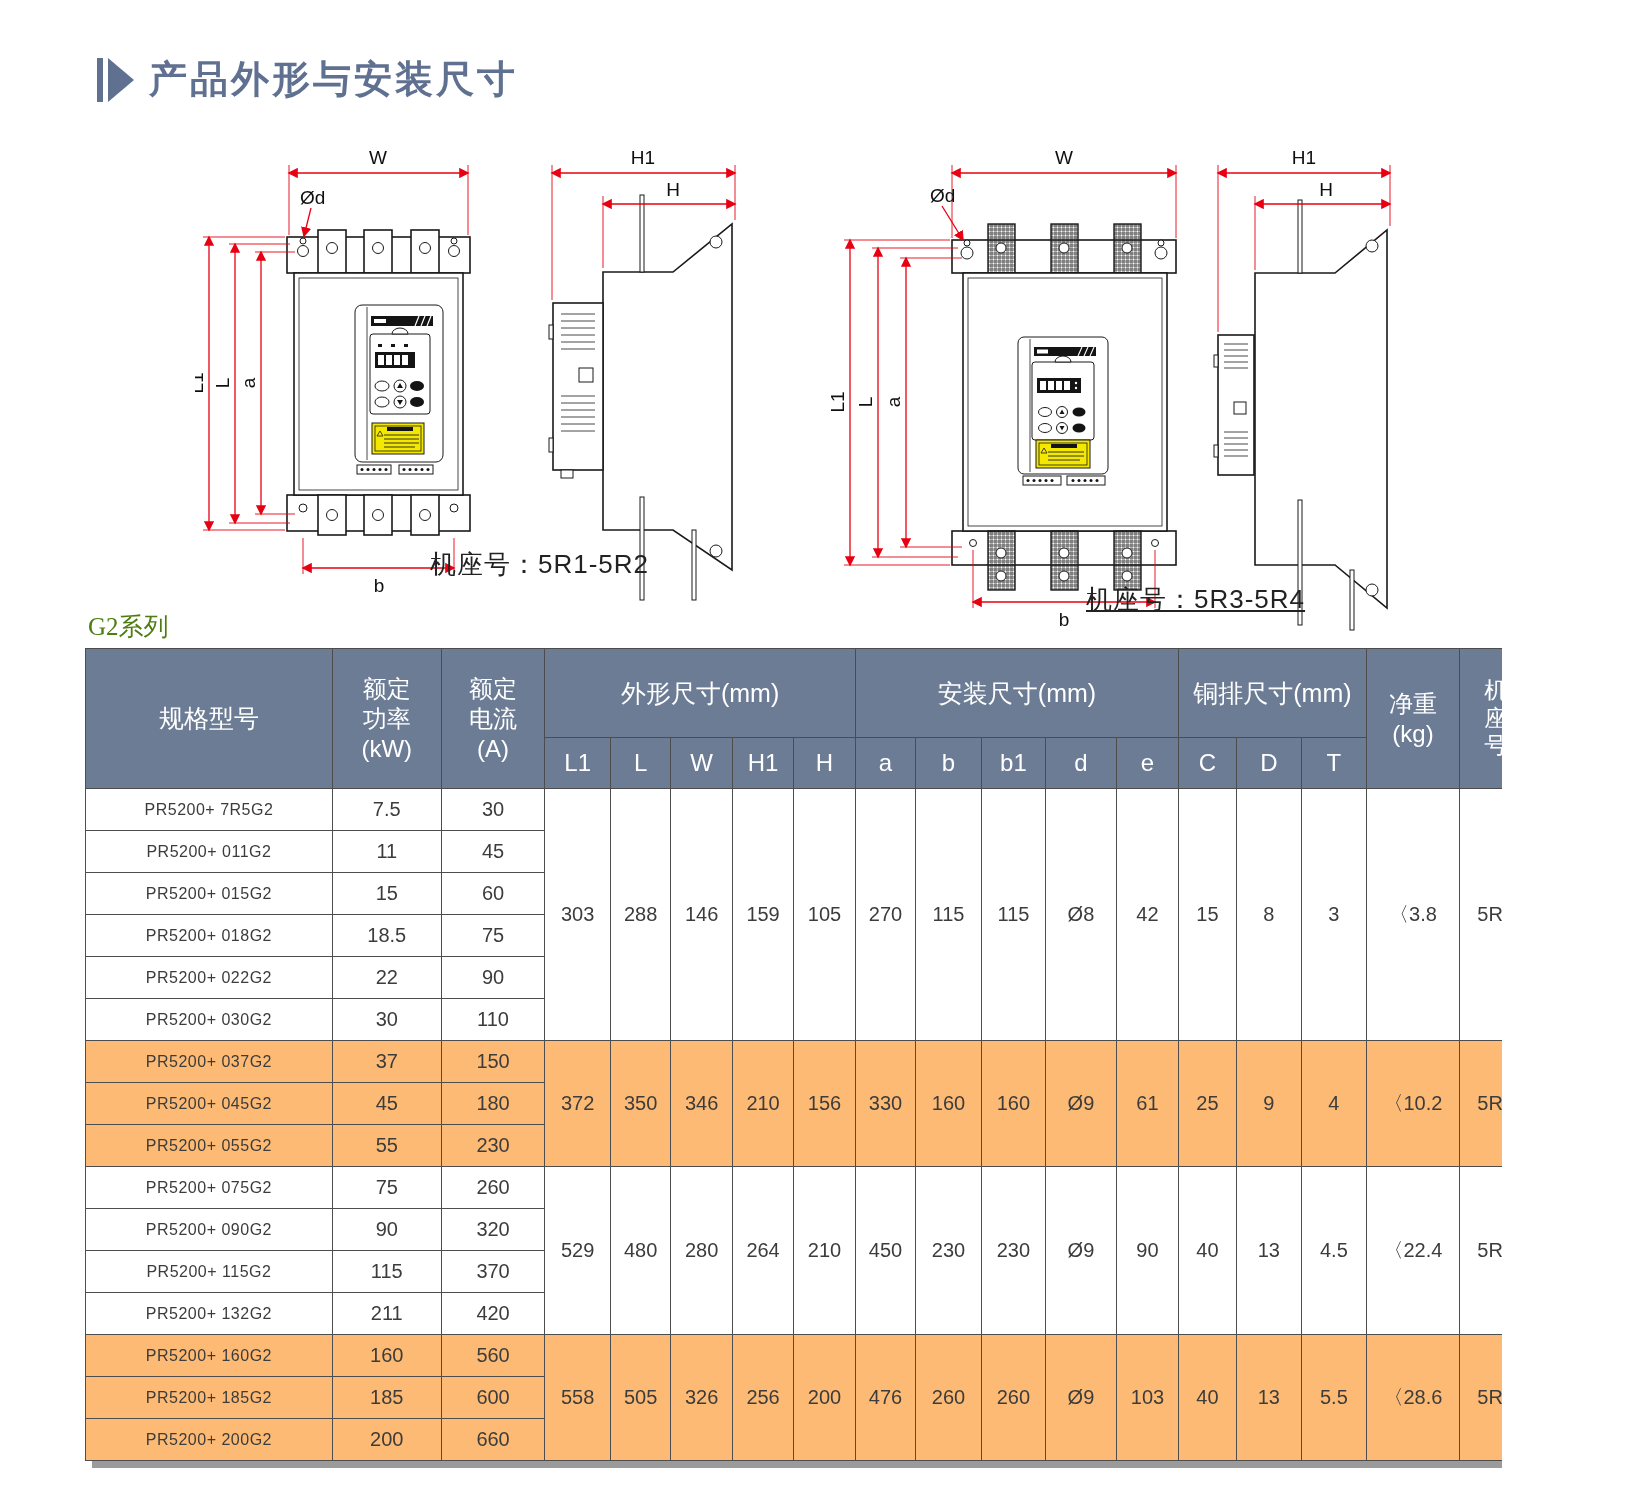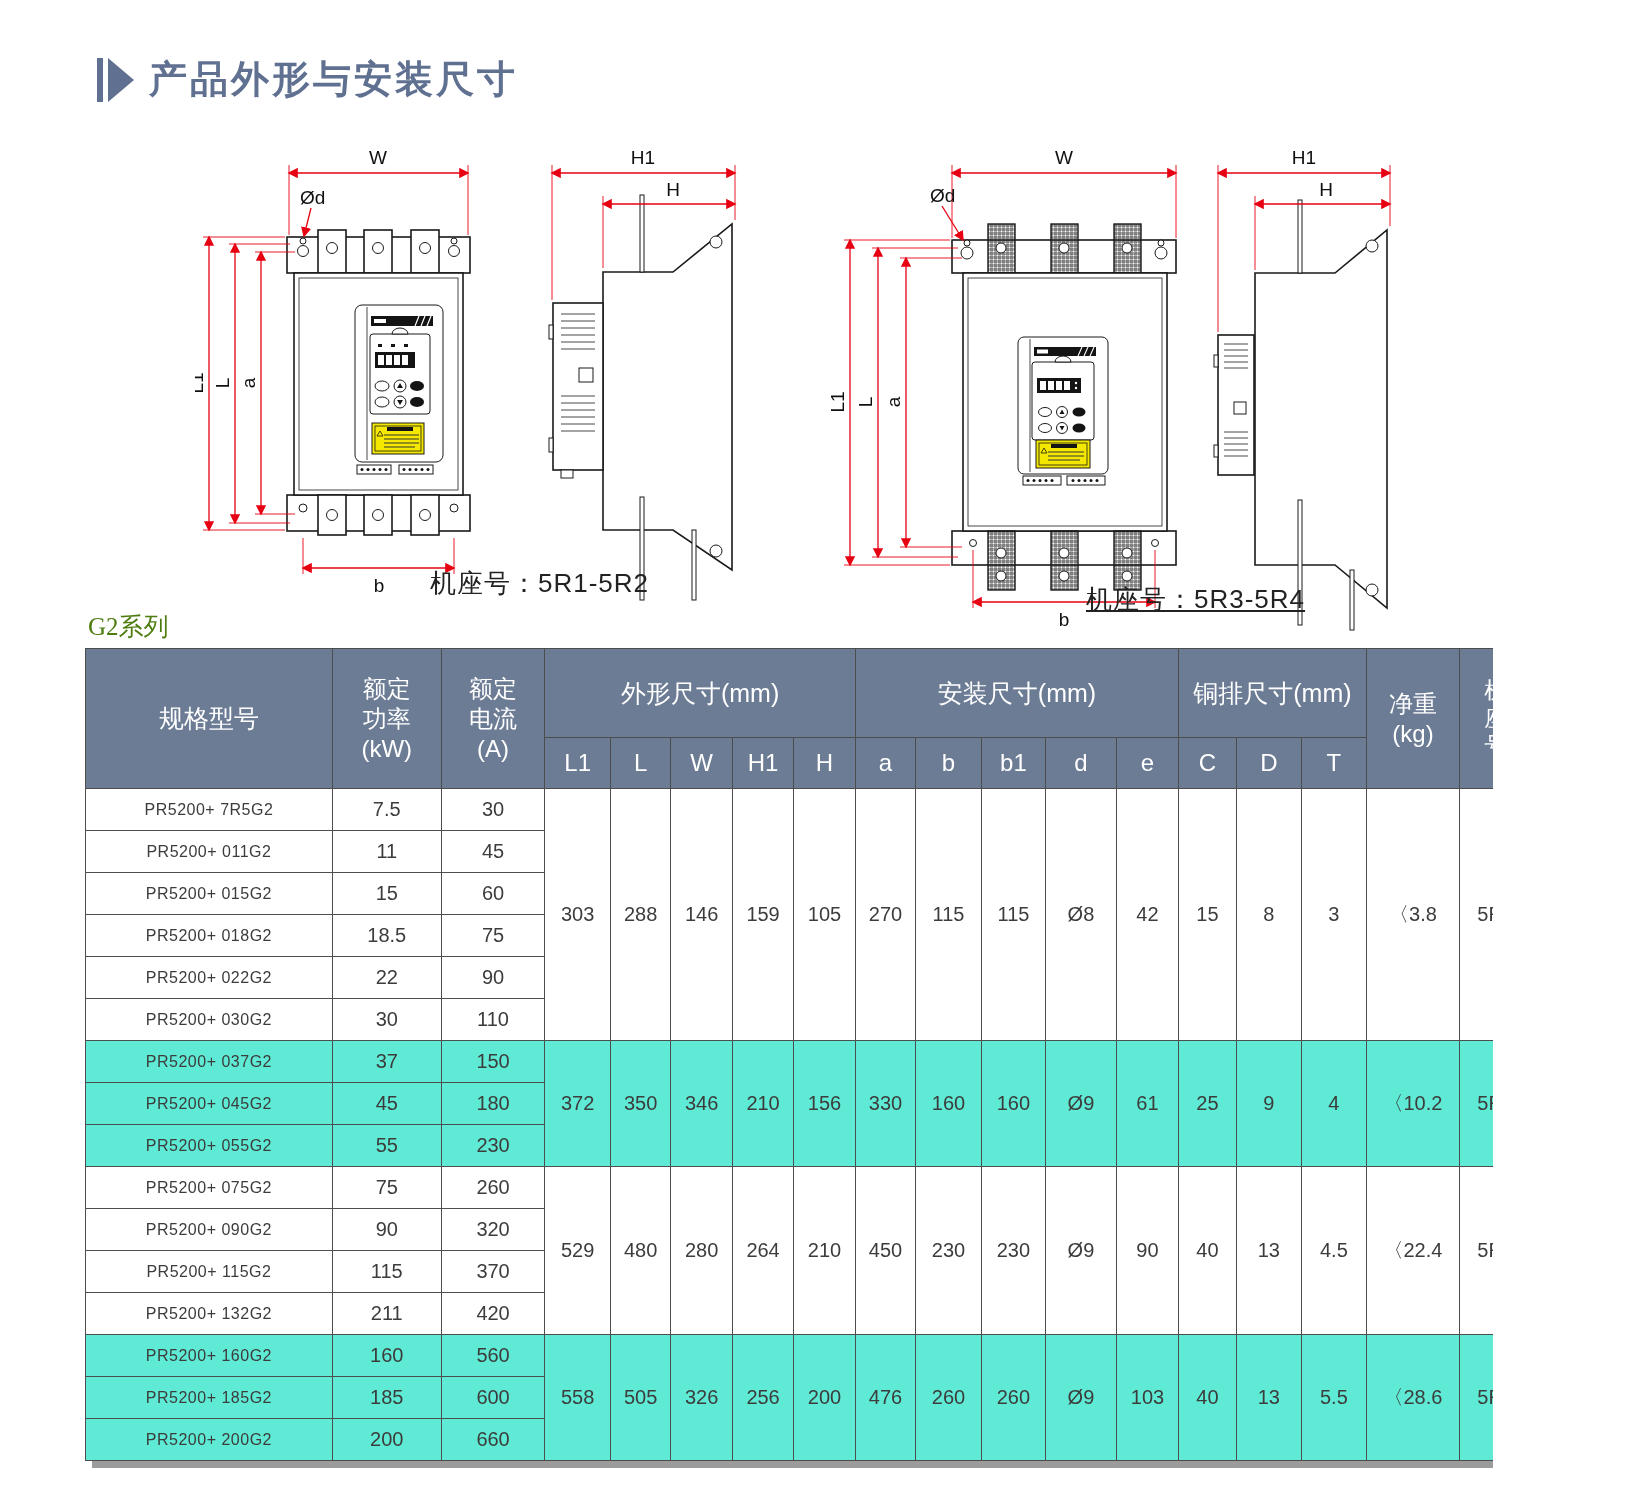--- a/index.html
+++ b/index.html
@@ -1,30 +1,30 @@
 <!DOCTYPE html>
 <html><head>
 <meta charset="utf-8">
 <style>
   html,body{margin:0;padding:0;background:#fff;}
   #page{position:relative;width:1493px;height:1498px;background:#fff;overflow:hidden;
-        font-family:"Liberation Sans","DejaVu Sans",sans-serif;}
+        font-family:"Liberation Sans","DejaVu Sans",sans-serif;padding-left:9px;}
   .abs{position:absolute;}
 
   
   #title-block{left:95px;top:54px;display:flex;align-items:center;gap:14px;}
   #title-text{font-size:38px;font-weight:bold;color:#5f7090;letter-spacing:3px;}
 
   
   #series-label{left:88px;top:610px;font-family:"Liberation Serif","DejaVu Serif",serif;
                 font-size:25px;color:#4d7c0f;}
 
   
   .fig-caption{font-size:26px;color:#222;letter-spacing:1px;}
-  #caption-1{left:430px;top:566px;}
+  #caption-1{left:430px;top:547px;}
   #caption-2{left:1086px;top:582px;text-decoration:underline;}
 
   
   #page-number{left:1552px;top:1484px;font-size:24px;color:#333;line-height:24px;}
 
   
   .fig{position:absolute;}
   .dline{stroke:#e60012;stroke-width:1.3;fill:none;}
   .dext{stroke:#e60012;stroke-width:0.9;fill:none;}
   .dlab{font-size:19px;fill:#0f0f0f;}
@@ -36,21 +36,21 @@
   
   #spec-table{border-collapse:collapse;table-layout:fixed;width:1447px;background:#fff;
               box-shadow:7px 7px 0 #9b9b9b;}
   #spec-table th,#spec-table td{border:1px solid #4d4d4d;text-align:center;vertical-align:middle;padding:0;}
   #spec-table thead th{background:#6b7c94;color:#fff;font-weight:normal;font-size:25px;}
   #spec-table thead tr:first-child th{height:88px;}
   #spec-table thead tr:last-child th{height:50px;font-size:24px;}
   #spec-table thead .hdr-lines div{line-height:1.25;font-size:24px;}
   #spec-table thead .frame-lines div{line-height:1.2;font-size:23px;}
   #spec-table tbody td{height:41px;font-size:20px;color:#3c3c3c;background:#fff;}
-  #spec-table tbody tr.shaded td{background:#5eead4;}
+  #spec-table tbody tr.shaded td{background:#fdba74;}
   #spec-table tbody td.model-cell{font-size:16px;letter-spacing:0.5px;}
   #table-wrap{left:85px;top:648px;}
 </style>
 </head>
 <body>
 
 <div id="page">
 
   <div class="abs" id="title-block">
     <svg width="40" height="46" viewBox="0 0 40 46">

